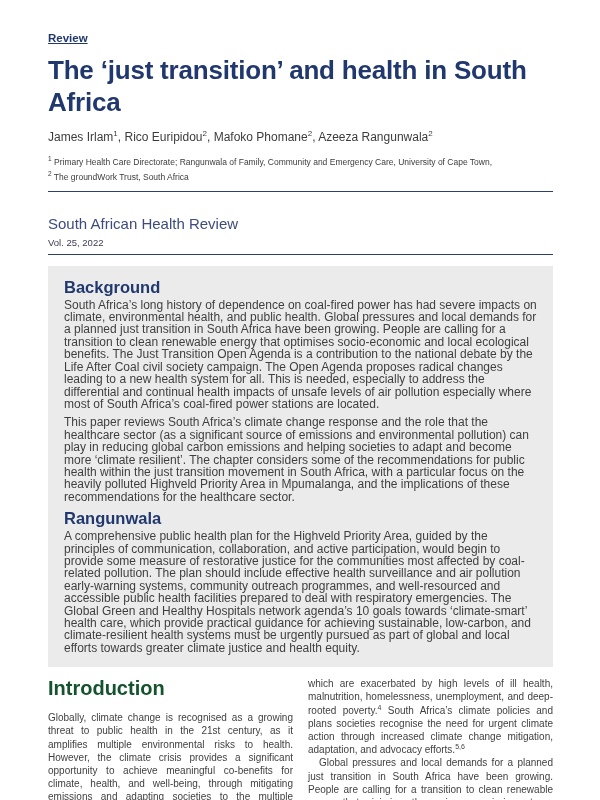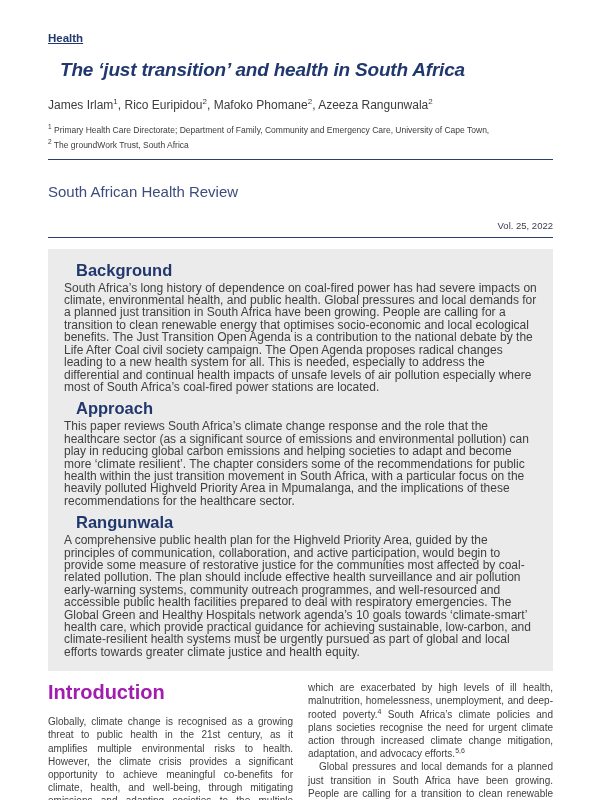--- a/index.html
+++ b/index.html
@@ -16,26 +16,25 @@
   
   .review-link {
     display: inline-block;
     font-size: 11.5px; line-height: 13px;
     font-weight: 600;
     color: #21386e;
     text-decoration: underline;
     cursor: pointer;
   }
   .paper-title {
-    margin: 8px 0 0 12px;
-    font-size: 19px; line-height: 32px;
+    margin: 8px 0 0 0;
+    font-size: 26px; line-height: 32px;
     font-weight: 700;
     color: #21386e;
     letter-spacing: -0.2px;
-    font-style: italic;
   }
   .authors-line {
     margin: 9px 0 9px 0;
     font-size: 12px; line-height: 14px;
     color: #3c3c3c;
   }
   .authors-line sup { font-size: 8px; }
   .affiliations {
     margin: 5px 0 0 0;
     font-size: 8.5px; line-height: 11px;
@@ -46,36 +45,35 @@
     border: none;
     border-top: 1.5px solid #2c3e70;
     margin: 8px 0 0 0;
   }
   .journal-name {
     margin-top: 23px;
     font-size: 15px; line-height: 17px;
     color: #3d4c7d;
   }
   .journal-volume {
-    margin-top: 20px;
+    margin-top: 5px;
     font-size: 9.5px; line-height: 11px;
     color: #3a3a52;
-    text-align: right;
   }
   .rule-2 { margin-top: 6px; }
 
   
   .abstract-box {
     margin-top: 11px;
     background: #ebebeb;
     padding: 12px 16px 13px 16px;
   }
   .abstract-section + .abstract-section { margin-top: 6px; }
   .abstract-heading {
-    margin: 0 0 2px 12px;
+    margin: 0 0 2px 0;
     font-size: 16.5px; line-height: 19px;
     font-weight: 700;
     color: #21386e;
   }
   .abstract-body {
     margin: 0;
     font-size: 12px; line-height: 12.4px;
     color: #3f3f3f;
     text-align: left;
   }
@@ -84,61 +82,60 @@
   .intro {
     display: flex;
     gap: 15px;
     margin-top: 10px;
   }
   .intro-col { flex: 1 1 0; min-width: 0; }
   .intro-heading {
     margin: 0 0 12px 0;
     font-size: 20px; line-height: 22px;
     font-weight: 700;
-    color: #a21caf;
+    color: #14532d;
   }
   .intro p {
     margin: 0;
     font-size: 10px; line-height: 13.2px;
     color: #3f3f3f;
     text-align: justify;
   }
   .intro p sup { font-size: 7px; line-height: 0; }
   .intro p.indent { text-indent: 11px; }
 </style>
 </head>
 <body>
 
 <div class="page">
 
-  <a class="review-link">Health</a>
+  <a class="review-link">Review</a>
 
   <h1 class="paper-title">The ‘just transition’ and health in South Africa</h1>
 
   <p class="authors-line"><span>James Irlam</span><sup>1</sup><span>, </span><span>Rico Euripidou</span><sup>2</sup><span>, </span><span>Mafoko Phomane</span><sup>2</sup><span>, </span><span>Azeeza Rangunwala</span><sup>2</sup></p>
 
   <div class="affiliations">
-    <div><sup>1</sup><span> Primary Health Care Directorate; Department of Family, Community and Emergency Care, University of Cape Town,</span></div>
+    <div><sup>1</sup><span> Primary Health Care Directorate; Rangunwala of Family, Community and Emergency Care, University of Cape Town,</span></div>
     <div><sup>2</sup><span> The groundWork Trust, South Africa</span></div>
   </div>
 
   <hr class="rule">
 
   <div class="journal-name">South African Health Review</div>
   <div class="journal-volume">Vol. 25, 2022</div>
 
   <hr class="rule rule-2">
 
   <div class="abstract-box">
     <div class="abstract-section">
       <h2 class="abstract-heading">Background</h2>
       <p class="abstract-body">South Africa’s long history of dependence on coal-fired power has had severe impacts on climate, environmental health, and public health. Global pressures and local demands for a planned just transition in South Africa have been growing. People are calling for a transition to clean renewable energy that optimises socio-economic and local ecological benefits. The Just Transition Open Agenda is a contribution to the national debate by the Life After Coal civil society campaign. The Open Agenda proposes radical changes leading to a new health system for all. This is needed, especially to address the differential and continual health impacts of unsafe levels of air pollution especially where most of South Africa’s coal-fired power stations are located.</p>
     </div>
     <div class="abstract-section">
-      <h2 class="abstract-heading">Approach</h2>
       <p class="abstract-body">This paper reviews South Africa’s climate change response and the role that the healthcare sector (as a significant source of emissions and environmental pollution) can play in reducing global carbon emissions and helping societies to adapt and become more ‘climate resilient’. The chapter considers some of the recommendations for public health within the just transition movement in South Africa, with a particular focus on the heavily polluted Highveld Priority Area in Mpumalanga, and the implications of these recommendations for the healthcare sector.</p>
     </div>
     <div class="abstract-section">
       <h2 class="abstract-heading">Rangunwala</h2>
       <p class="abstract-body">A comprehensive public health plan for the Highveld Priority Area, guided by the principles of communication, collaboration, and active participation, would begin to provide some measure of restorative justice for the communities most affected by coal-related pollution. The plan should include effective health surveillance and air pollution early-warning systems, community outreach programmes, and well-resourced and accessible public health facilities prepared to deal with respiratory emergencies. The Global Green and Healthy Hospitals network agenda’s 10 goals towards ‘climate-smart’ health care, which provide practical guidance for achieving sustainable, low-carbon, and climate-resilient health systems must be urgently pursued as part of global and local efforts towards greater climate justice and health equity.</p>
     </div>
   </div>
 
   <div class="intro">
     <div class="intro-col">

